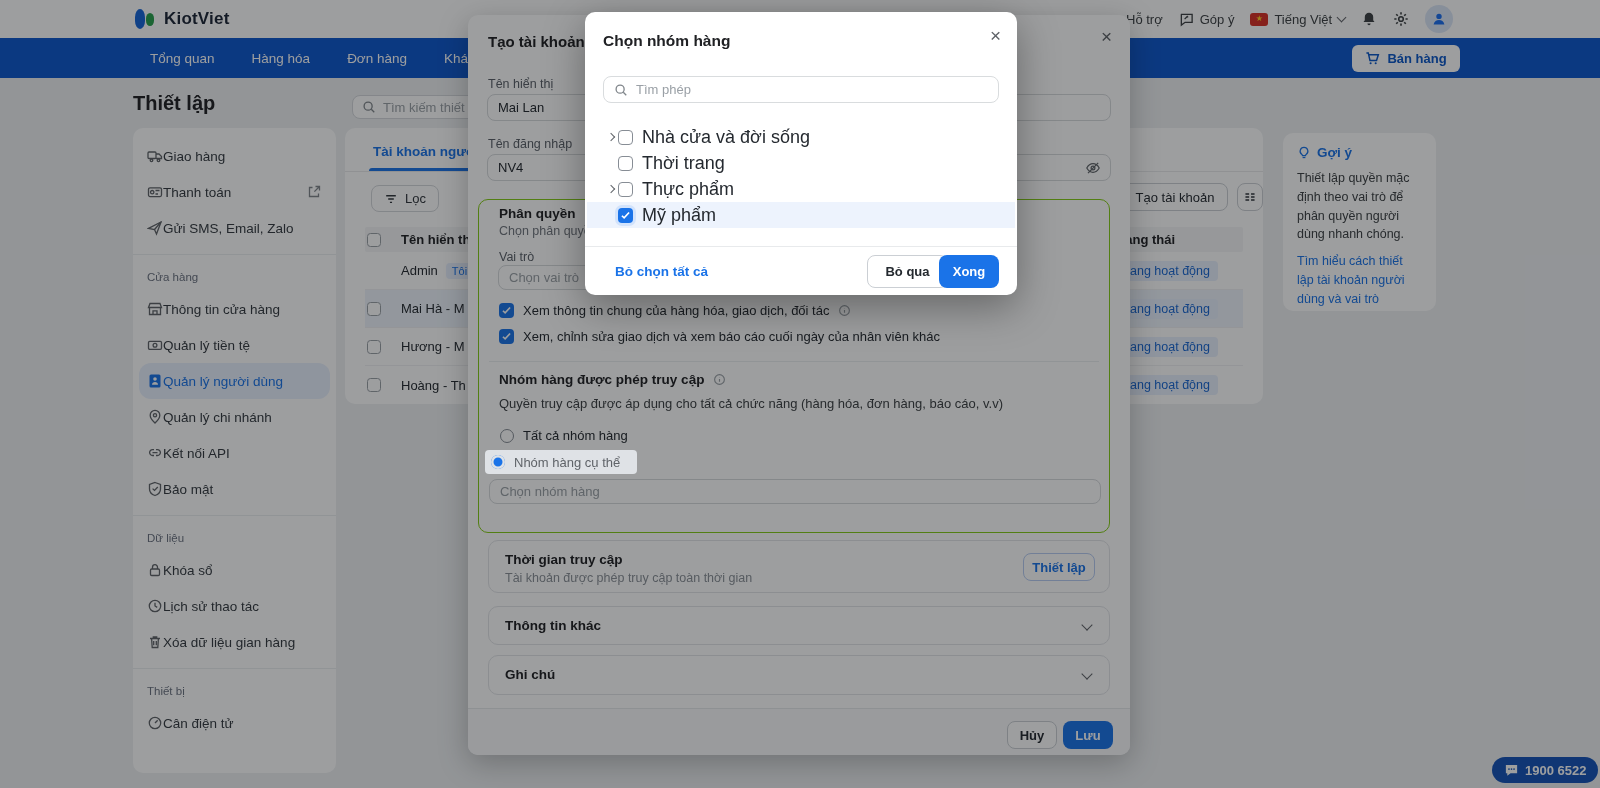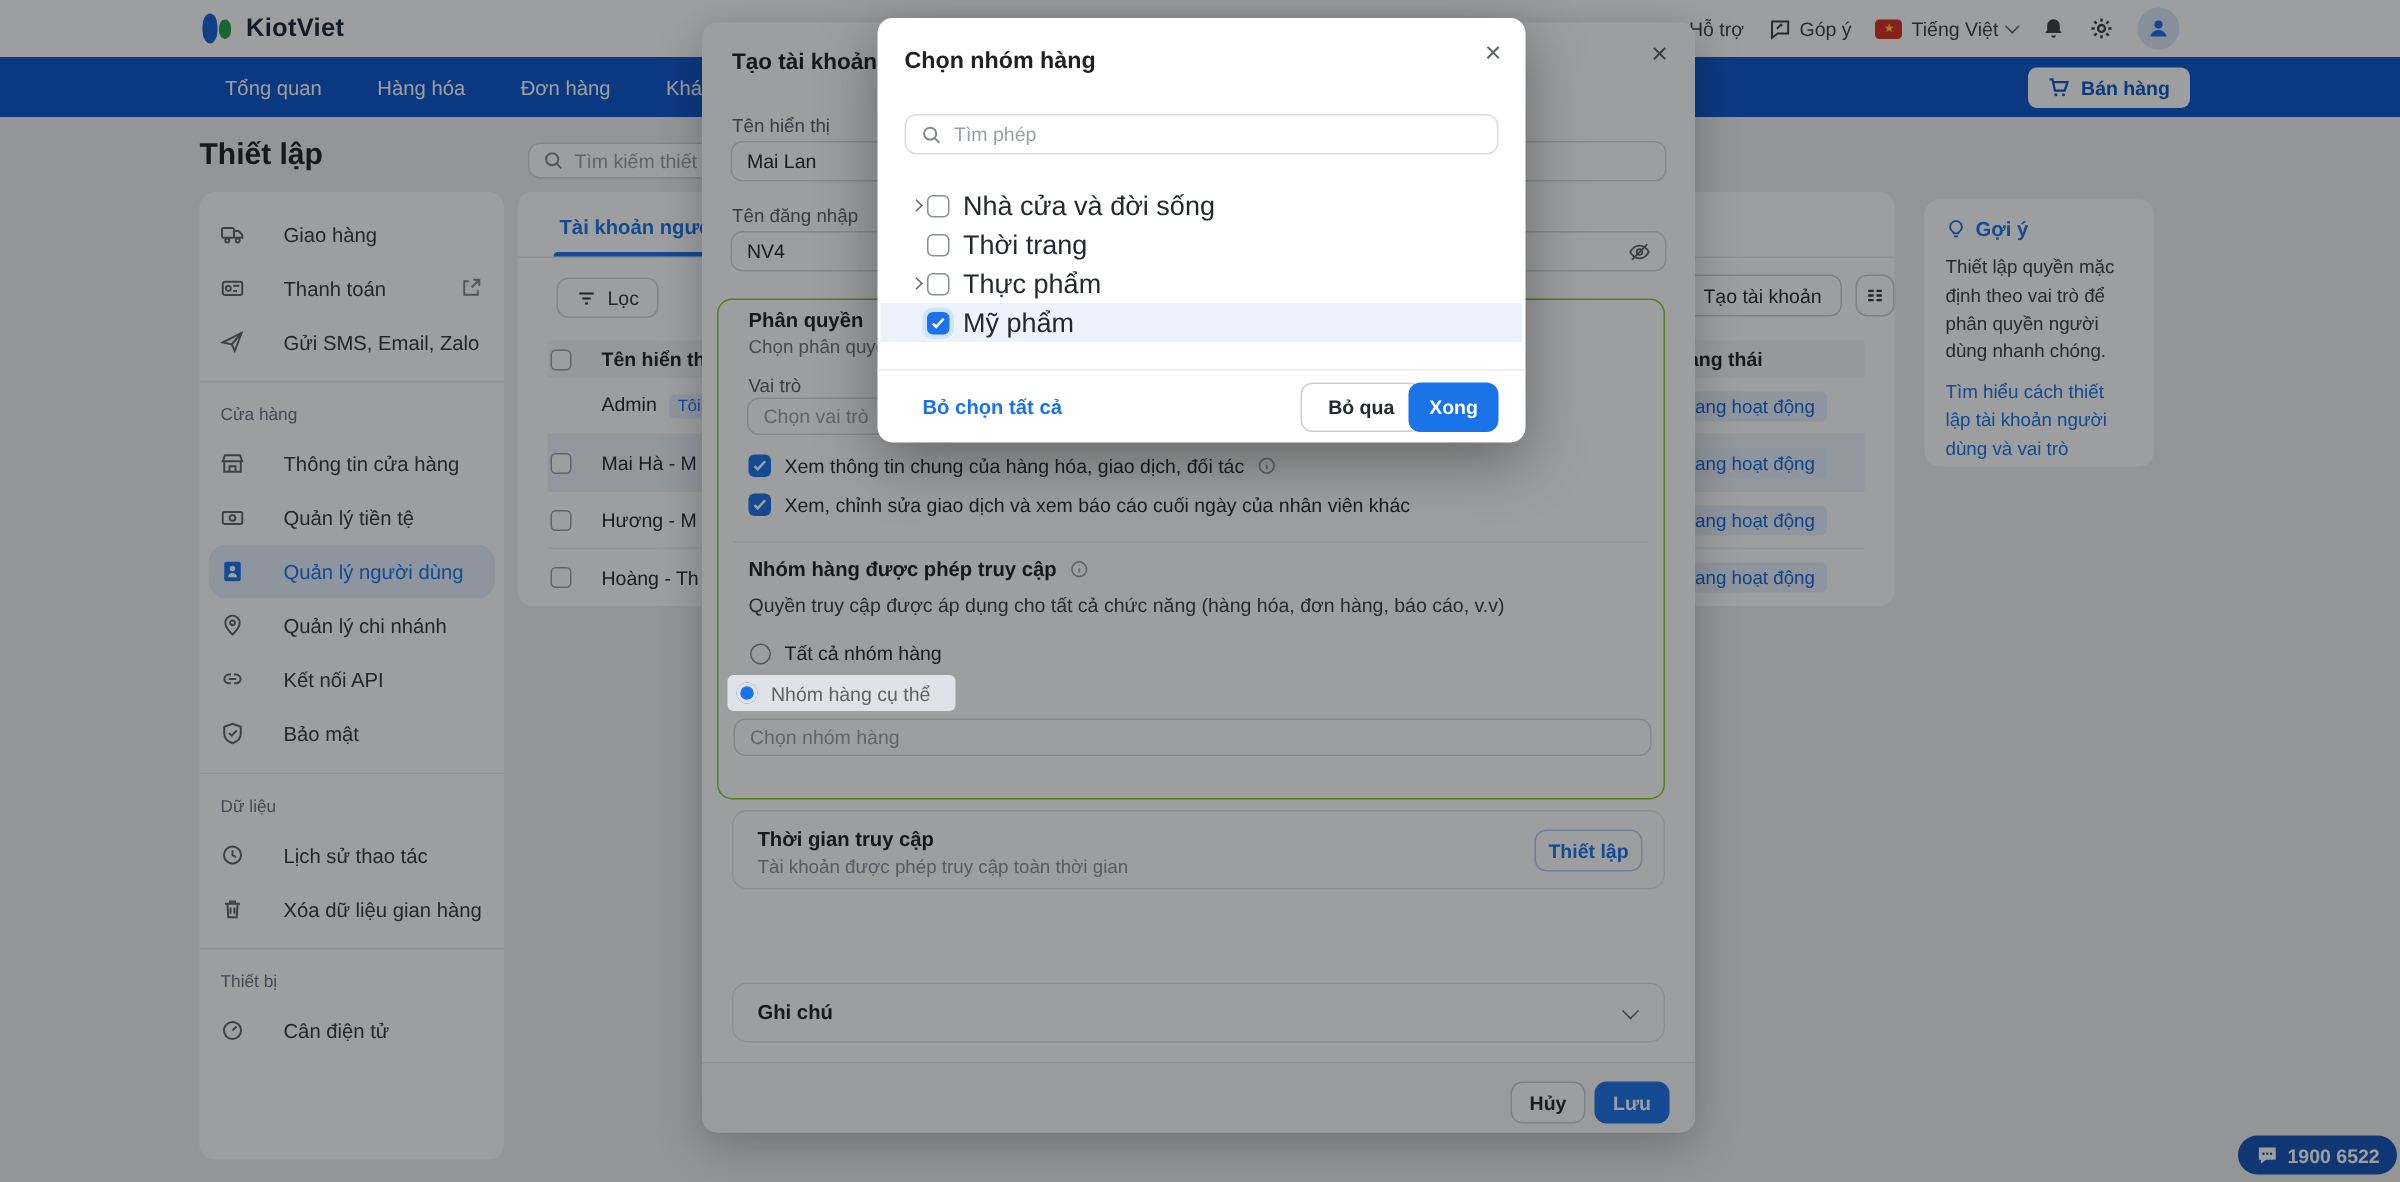--- a/index.html
+++ b/index.html
@@ -20,21 +20,21 @@
   .avatar{width:28px;height:28px;border-radius:50%;background:#dbe6f7;display:flex;align-items:center;justify-content:center}
   
   .app-nav{position:absolute;top:38px;left:0;width:1600px;height:40px;background:#0d57cd;display:flex;align-items:center;gap:37px;padding-left:150px}
   .nav-item{color:#fff;font-size:13.5px;font-weight:500;white-space:nowrap}
   .sell-btn{position:absolute;left:1352px;top:7px;width:108px;height:27px;background:#fff;border-radius:6px;display:flex;align-items:center;justify-content:center;gap:7px;color:#0b57c8;font-size:13px;font-weight:700;border:none}
   
   .page-title{position:absolute;left:133px;top:92px;font-size:20px;font-weight:700;color:#202124}
   .page-search{position:absolute;left:352px;top:95px;width:716px;height:24px;border:1px solid #d5d8dc;border-radius:8px;background:#fff;display:flex;align-items:center;gap:7px;padding:0 9px;color:#9aa0a6;font-size:13px}
   
   .sidebar{position:absolute;left:133px;top:128px;width:203px;height:645px;background:#fff;border-radius:10px;padding:10px 0 6px;overflow:hidden}
-  .sb-item{display:flex;align-items:center;gap:26px;height:36px;padding:0 14px;font-size:13.5px;color:#343a40}
+  .sb-item{display:flex;align-items:center;gap:0;height:36px;padding:0 14px;font-size:13.5px;color:#343a40}
   .sb-item .ic{width:16px;height:16px;flex:none}
   .sb-item.active{background:#e8f0fe;color:#1a73e8;border-radius:12px;margin:0 6px;padding:0 8px;font-weight:400}
   .sb-sec{border-top:1px solid #eceef0;margin-top:8px;padding-top:8px}
   .sb-sec-title{padding:8px 14px 8px;font-size:11.5px;color:#6b7280}
   .sb-trail{margin-left:auto}
   
   .users-card{position:absolute;left:345px;top:128px;width:918px;height:276px;background:#fff;border-radius:10px}
   .tab-row{height:44px;border-bottom:1px solid #e9eaec;display:flex;align-items:flex-end;padding-left:24px}
   .tab{position:relative;font-size:13.5px;font-weight:600;color:#1a73e8;padding:0 4px 12px;white-space:nowrap}
   .tab::after{content:"";position:absolute;left:0;right:0;bottom:0;height:3px;border-radius:3px 3px 0 0;background:#1a73e8}
@@ -242,20 +242,27 @@
           <path d="M5.6 7.6 7.5 9.4 10.8 6"></path>
         </svg>
       <span>Bảo mật</span>
     </div>
   </div>
 
   <div class="sb-sec">
     <div class="sb-sec-title">Dữ liệu</div>
     <div class="sb-item">
       <svg class="ic" viewBox="0 0 16 16" fill="none" stroke="#5f6368" stroke-width="1.3">
+          <rect x="3.5" y="7" width="9" height="6.5" rx="1.2"></rect>
+          <path d="M5.5 7V5.2a2.5 2.5 0 0 1 5 0V7"></path>
+        </svg>
+      <span>Khóa sổ</span>
+    </div>
+    <div class="sb-item">
+      <svg class="ic" viewBox="0 0 16 16" fill="none" stroke="#5f6368" stroke-width="1.3">
           <circle cx="8" cy="8" r="5.7"></circle>
           <path d="M8 4.8V8l2.2 1.4"></path>
         </svg>
       <span>Lịch sử thao tác</span>
     </div>
     <div class="sb-item">
       <svg class="ic" viewBox="0 0 16 16" fill="none" stroke="#5f6368" stroke-width="1.3">
           <path d="M3 4.5h10M6.3 4.5V3h3.4v1.5M4.6 4.5l.6 9h5.6l.6-9M6.7 7v4.2M9.3 7v4.2"></path>
         </svg>
       <span>Xóa dữ liệu gian hàng</span>
@@ -418,20 +425,24 @@
 
     <div class="f-input ph" style="left:10px;top:279px;width:612px;height:25px">Chọn nhóm hàng</div>
   </div>
 
   <div class="sub-card" style="top:525px;height:53px">
     <div class="sc-title">Thời gian truy cập</div>
     <div class="sc-desc">Tài khoản được phép truy cập toàn thời gian</div>
     <div class="setup-btn">Thiết lập</div>
   </div>
 
+  <div class="sub-card" style="top:591px;height:39px">
+    <div class="sc-title">Thông tin khác</div>
+    <span class="chev-d"></span>
+  </div>
   <div class="sub-card" style="top:640px;height:40px">
     <div class="sc-title">Ghi chú</div>
     <span class="chev-d"></span>
   </div>
 
   <div class="mc-footer">
     <button class="btn-outline" style="left:539px;top:12px;width:50px">Hủy</button>
     <button class="btn-primary" style="left:595px;top:12px;width:50px">Lưu</button>
   </div>
 </div>

